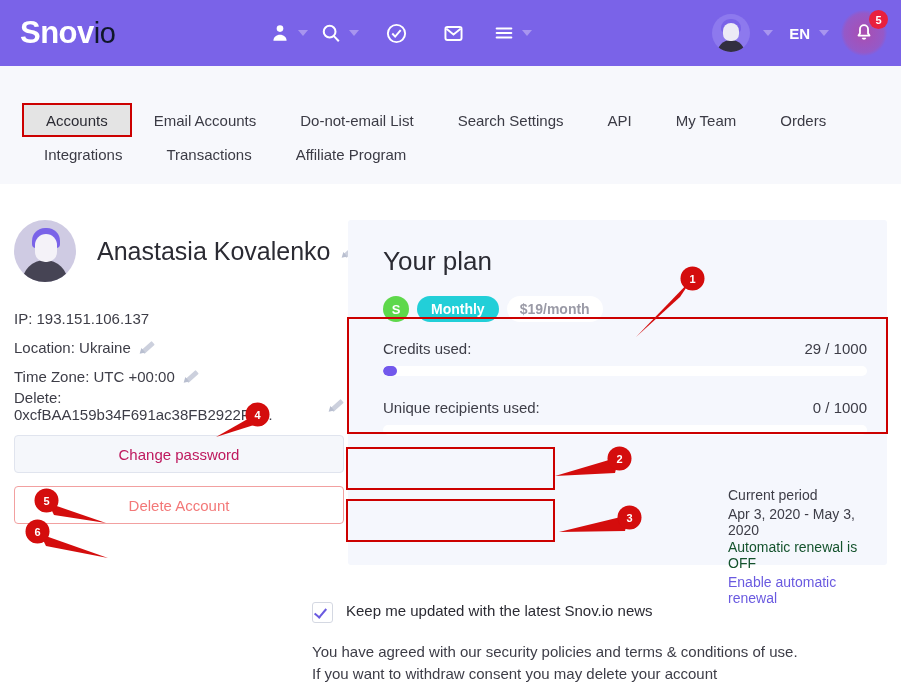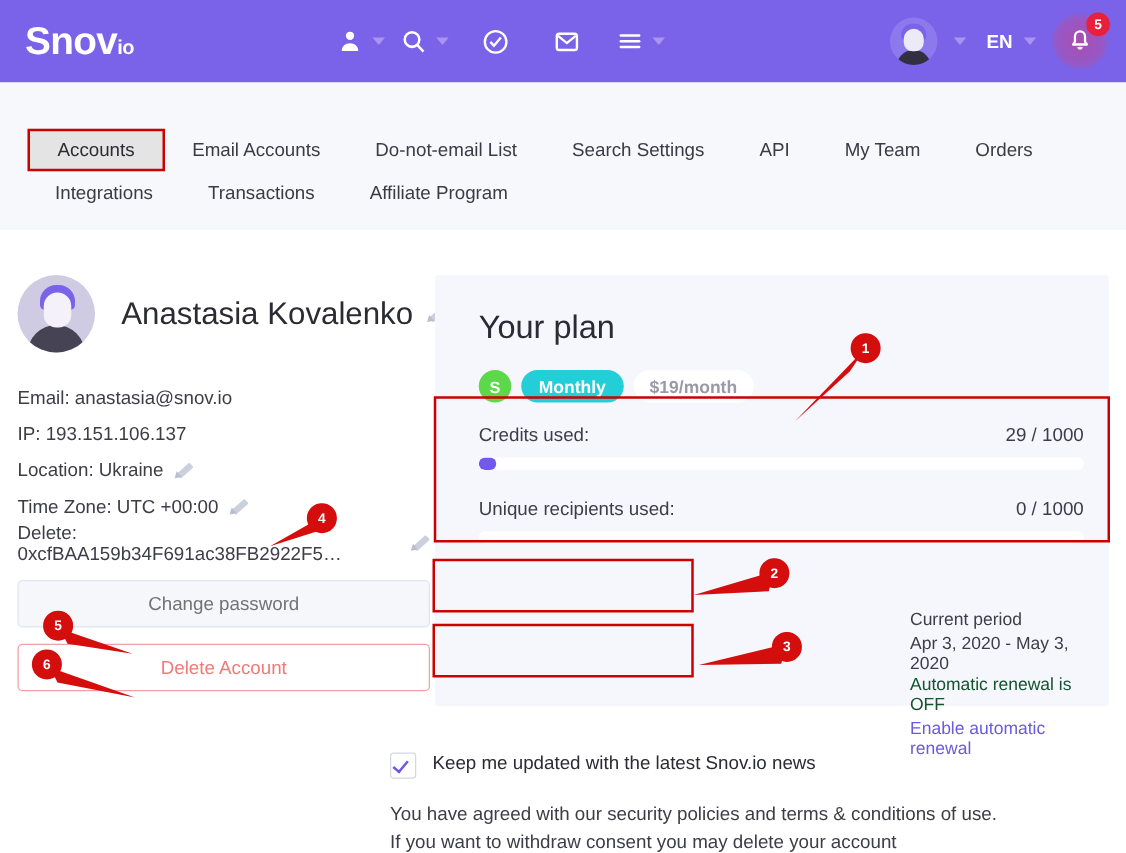--- a/index.html
+++ b/index.html
@@ -15,21 +15,21 @@
   .header {
     position: absolute; left: 0; top: 0; width: 901px; height: 66px;
     background: #7a63e8;
     display: flex; align-items: center;
   }
   .logo {
     position: absolute; left: 20px; top: 15px;
     font-size: 31px; font-weight: bold; color: #ffffff;
     letter-spacing: -0.5px;
   }
-  .logo .io { color: #ffffff; font-size: 16px; font-weight: bold; }
+  .logo .io { color: #0f172a; font-size: 29px; font-weight: normal; }
   .nav-icons {
     position: absolute; left: 263px; top: 0; height: 66px;
     display: flex; align-items: center; gap: 0px;
   }
   .nav-item { display: flex; align-items: center; height: 66px; padding: 0 6px; cursor: pointer; }
   .nav-item svg { display: block; }
   .caret {
     width: 0; height: 0; margin-left: 7px;
     border-left: 5px solid transparent; border-right: 5px solid transparent;
     border-top: 6px solid #a895ef;
@@ -102,21 +102,21 @@
   }
   .info-list { margin-top: 22px; }
   .info-row {
     display: flex; align-items: center; gap: 9px;
     font-size: 15px; color: #3d3d47; height: 29px;
   }
   .btn-change {
     margin-top: 15px; width: 330px; height: 38px;
     background: #f5f7fb; border: 1px solid #e0e4ee; border-radius: 4px;
     display: flex; align-items: center; justify-content: center;
-    font-size: 15px; color: #737373; cursor: pointer;
+    font-size: 15px; color: #be185d; cursor: pointer;
   }
   .btn-delete {
     margin-top: 13px; width: 330px; height: 38px;
     background: #ffffff; border: 1px solid #f2a0a0; border-radius: 4px;
     display: flex; align-items: center; justify-content: center;
     font-size: 15px; color: #f37878; cursor: pointer;
   }
 
   
   .plan-card {
@@ -283,23 +283,20 @@
         </div>
         <div class="prof-name">Anastasia Kovalenko</div>
         <span class="pencil" style="margin-left:12px">
             <span class="shaft"></span>
             <span class="tip"></span>
           </span>
       </div>
 
       <div class="info-list">
         <div class="info-row">
-          <span>Email: anastasia@snov.io</span>
-        </div>
-        <div class="info-row">
           <span>IP: 193.151.106.137</span>
         </div>
         <div class="info-row">
           <span>Location: Ukraine</span>
           <span class="pencil">
               <span class="shaft"></span>
               <span class="tip"></span>
             </span>
         </div>
         <div class="info-row">

